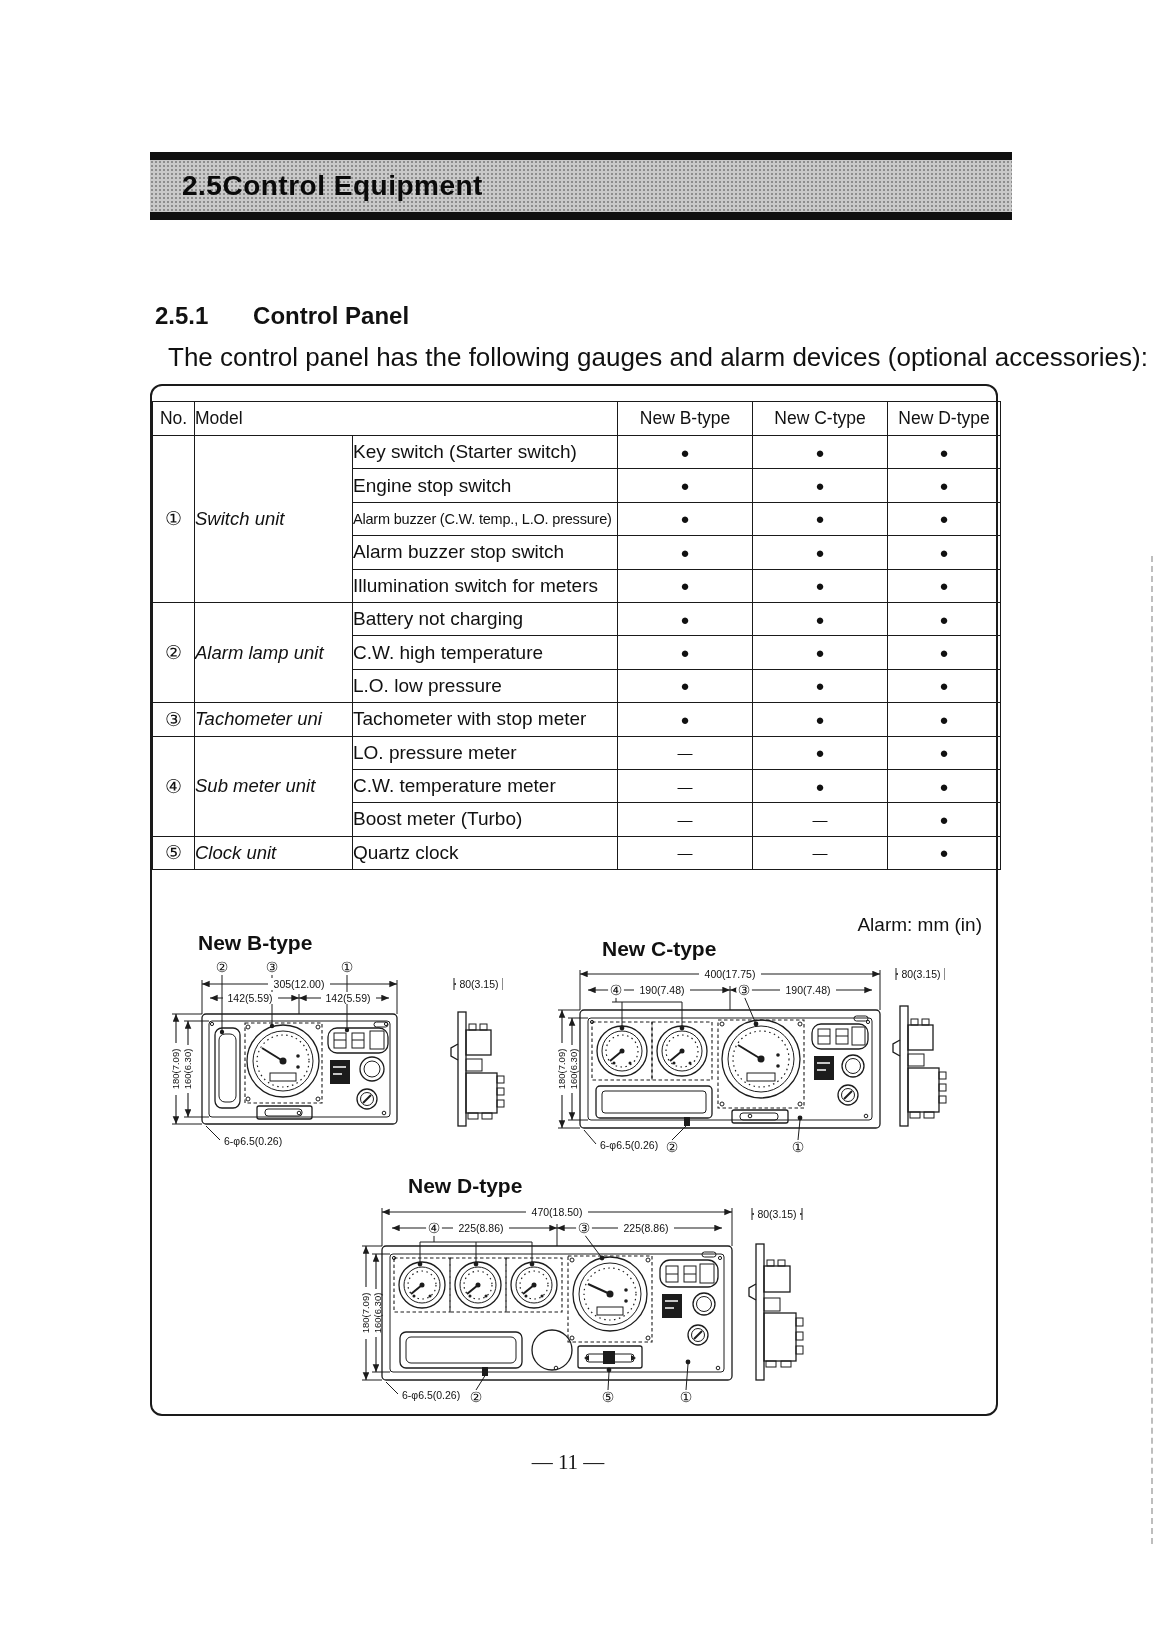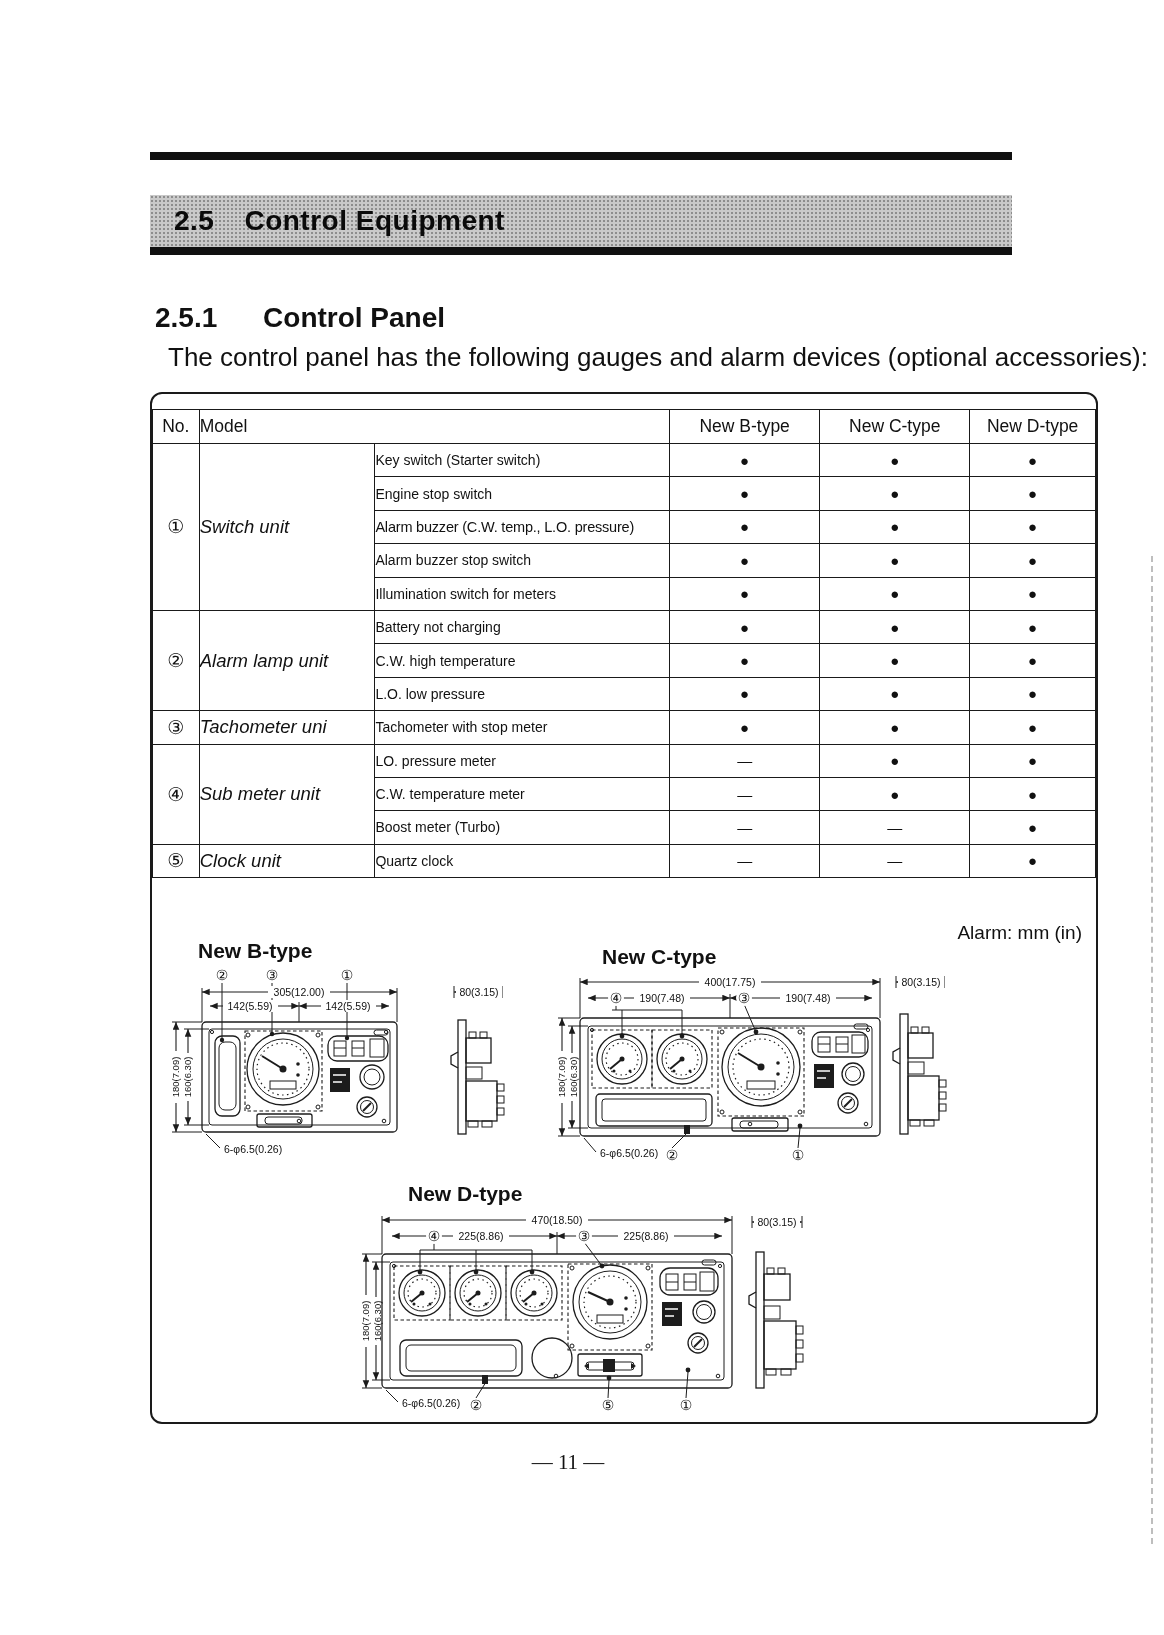--- a/index.html
+++ b/index.html
@@ -5,44 +5,44 @@
   html,body{margin:0;padding:0;background:#fff;}
   .page{position:relative;width:1164px;height:1635px;background:#fff;overflow:hidden;
         font-family:"Liberation Sans",sans-serif;color:#111;}
 
   
   .title-band{position:absolute;left:150px;top:152px;width:862px;}
   .band-bar{height:8px;background:#101010;}
   .band-mid{height:52px;background-color:#c9c9c9;
     background-image:radial-gradient(#8d8d8d 0.9px, rgba(0,0,0,0) 1.3px);
     background-size:4px 4px;
-    display:flex;align-items:center;gap:30px;padding-left:24px;margin-top:35px;}
+    display:flex;align-items:center;padding-left:32px;}
   .band-num,.band-title{font-size:28px;font-weight:bold;color:#0a0a0a;letter-spacing:.5px;}
 
   .intro{position:absolute;left:168px;top:224px;width:805px;font-size:19.5px;line-height:31px;margin:0;}
 
-  .subsection{position:absolute;left:155px;top:302px;font-size:28px;font-weight:bold;}
+  .subsection{position:absolute;left:155px;top:302px;font-size:24px;font-weight:bold;}
   .subsection .num{margin-right:38px;}
   .lead{position:absolute;left:168px;top:342px;font-size:26px;margin:0;}
 
   
-  .big-box{position:absolute;left:150px;top:392px;width:948px;height:1032px;
+  .big-box{position:absolute;left:150px;top:384px;width:848px;height:1032px;
            border:2.5px solid #1a1a1a;border-radius:12px;box-sizing:border-box;}
 
   
   .table-wrap{margin-top:15px;}
   table.spec{border-collapse:collapse;width:100%;table-layout:fixed;}
   table.spec th, table.spec td{border:1.7px solid #1a1a1a;padding:0;box-sizing:border-box;}
   table.spec th{font-weight:normal;font-size:17.5px;height:34px;}
   th.h-no{text-align:center;border-left:none;}
   th.h-model{text-align:left;padding-left:14px;}
   table.spec td{height:33.4px;}
   td.no{text-align:center;font-size:19px;border-left:none;}
   td.unit{font-size:18.5px;padding-left:12px;font-style:italic;}
-  td.item{font-size:14px;padding-left:14px;}
+  td.item{font-size:19px;padding-left:14px;}
   td.item.small{font-size:14.5px;letter-spacing:-.2px;}
   td.mark{text-align:center;font-size:15px;}
   td.last, th.last{border-right:none;}
 
   
   .unit-note{position:absolute;right:14px;top:528px;font-size:19px;}
   .diag-title{position:absolute;font-size:21px;font-weight:bold;}
   .t-b{left:46px;top:545px;} .t-c{left:450px;top:551px;} .t-d{left:256px;top:788px;}
   svg.diag{position:absolute;overflow:visible;}
   svg.sv-b{left:10px;top:570px;} svg.sv-c{left:398px;top:566px;} svg.sv-d{left:204px;top:808px;}

